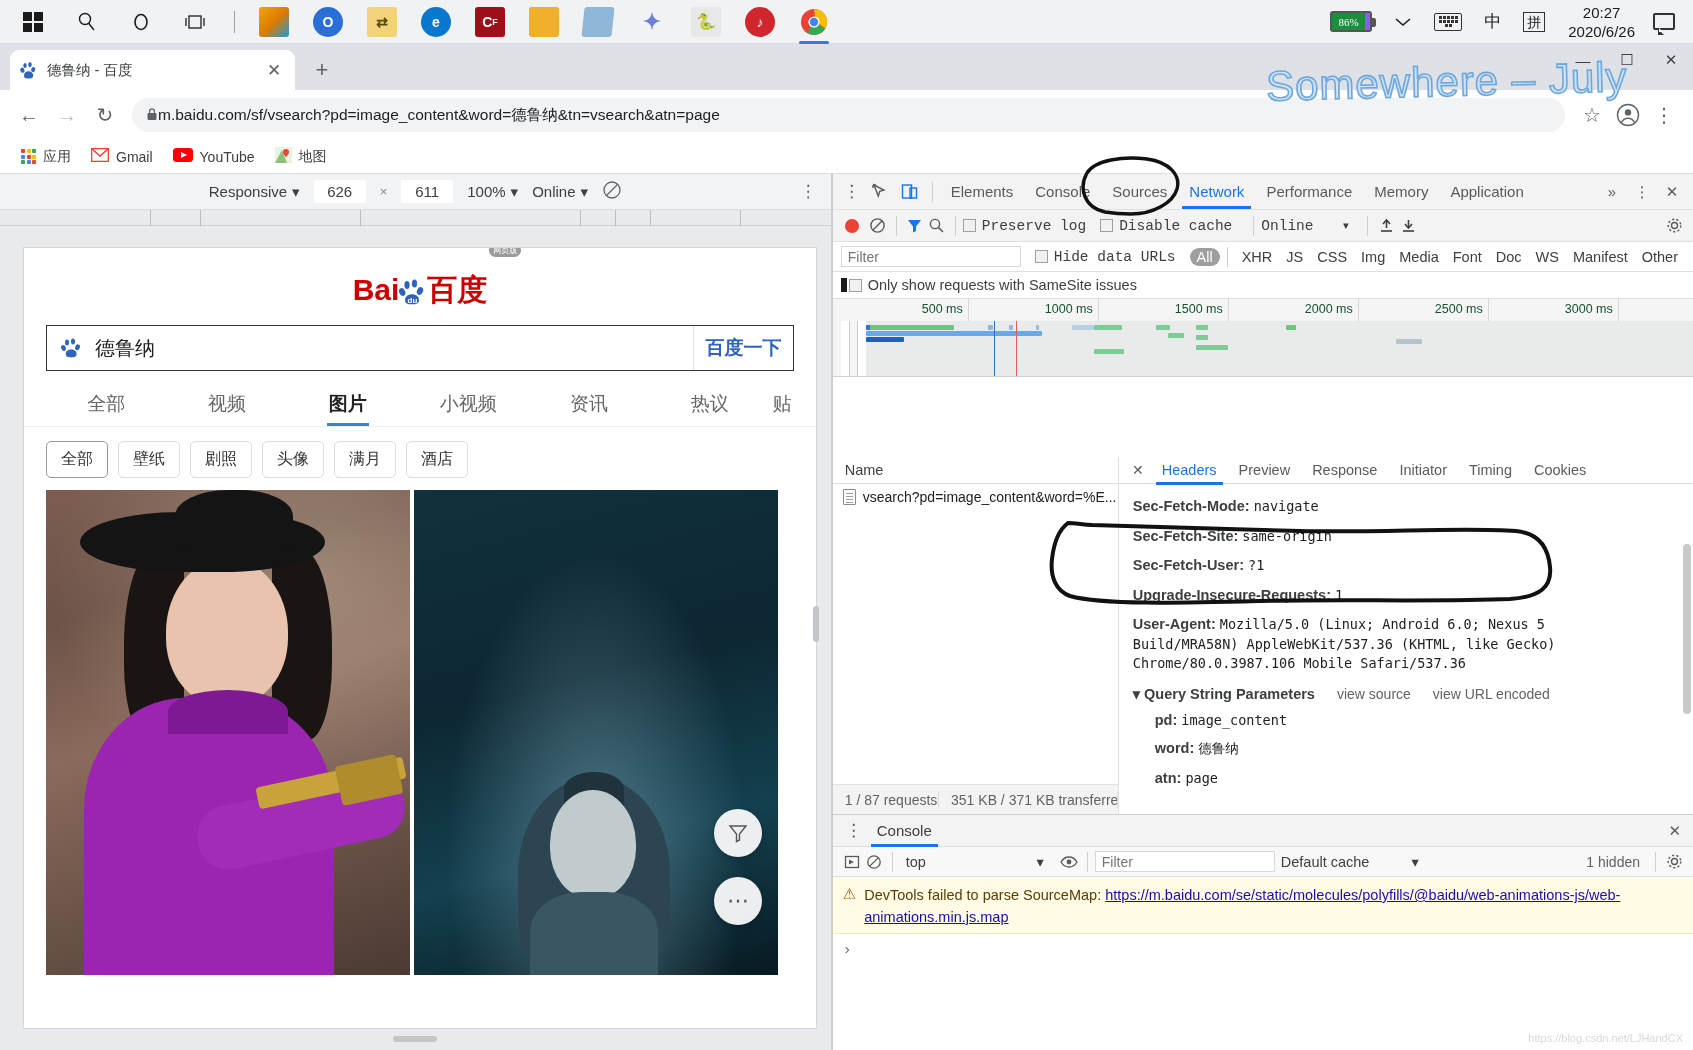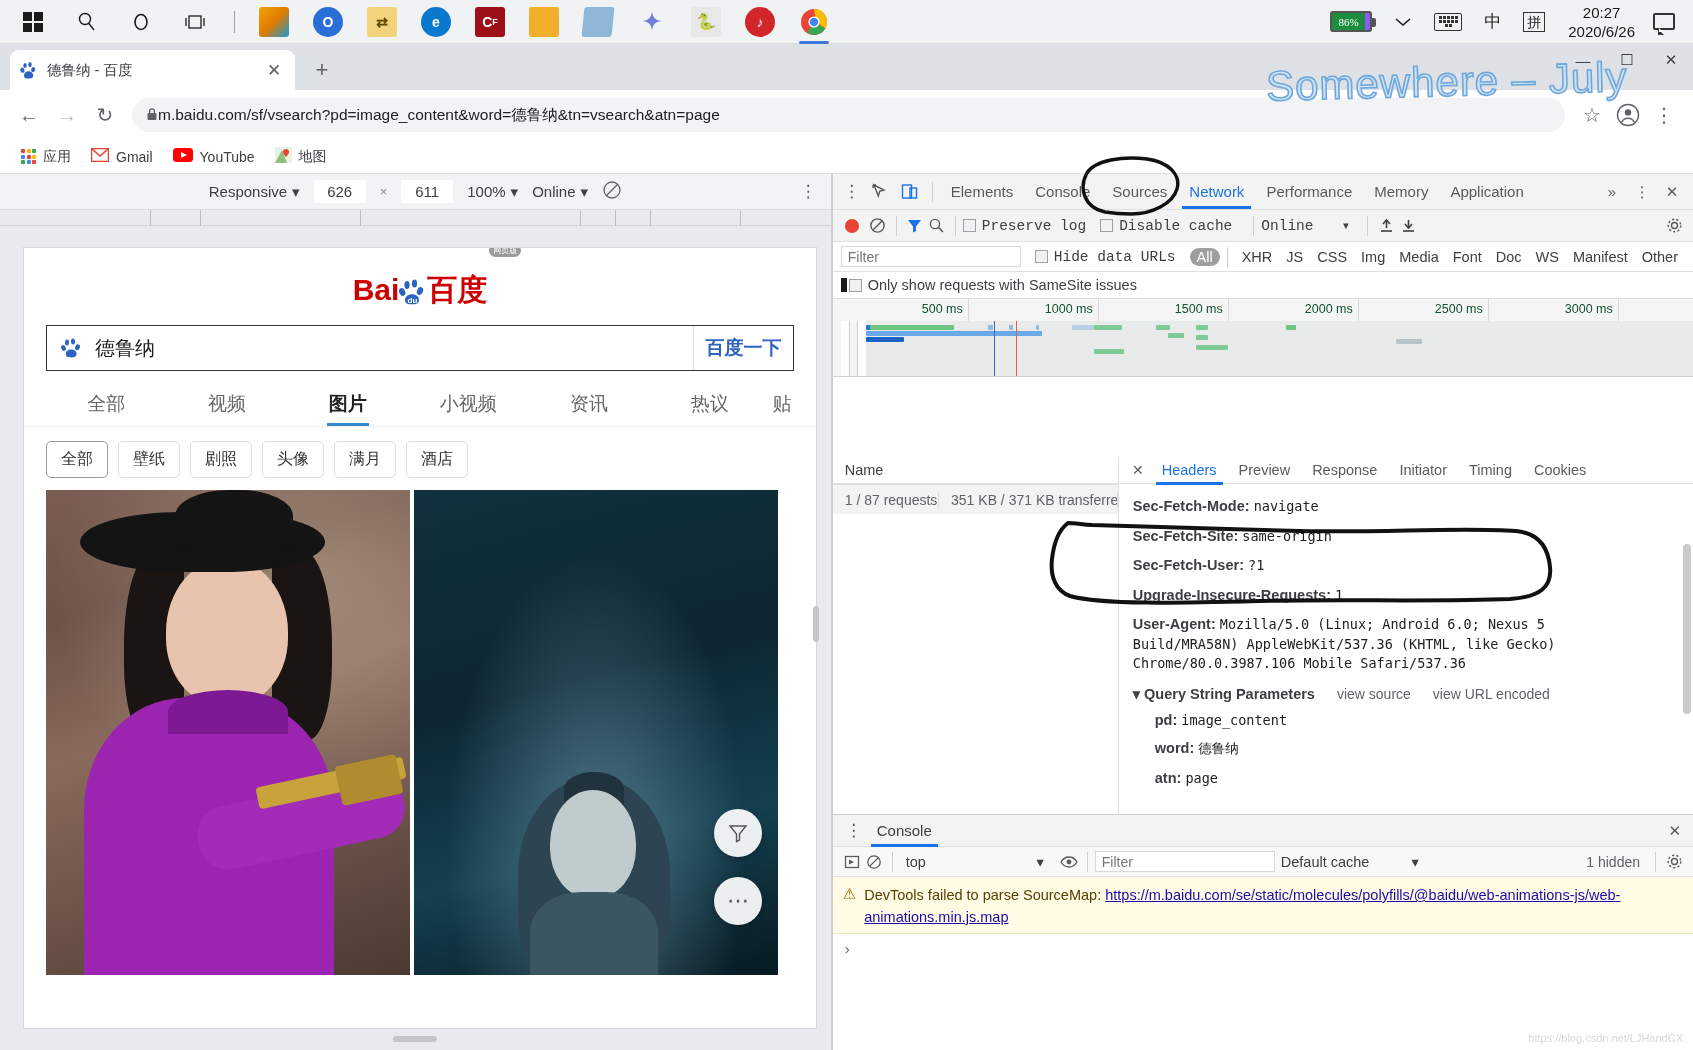--- a/index.html
+++ b/index.html
@@ -726,20 +726,26 @@
             <div class="ov-bar" style="left:420px; top:4px; width:10px; background:#6fc47f;"></div>
             <div class="ov-bar" style="left:530px; top:18px; width:26px; background:#b8c4cc;"></div>
             <div style="position:absolute; left:128px; top:0; bottom:0; width:1px; background:#2f6fc0;"></div>
             <div style="position:absolute; left:150px; top:0; bottom:0; width:1px; background:#e05c5c;"></div>
           </div>
         </div>
 
         <div class="dt-split">
           <div class="names">
             <div class="names-hd">Name</div>
+            <div class="names-list">
+              <div class="req-row">
+                <span class="doc-ico"></span>
+                <span>vsearch?pd=image_content&amp;word=%E...</span>
+              </div>
+            </div>
             <div class="names-ft">
               <span>1 / 87 requests</span>
               <span>351 KB / 371 KB transferred</span>
             </div>
           </div>
 
           <div class="details">
             <div class="det-tabs">
               <span class="det-x">✕</span>
               <span class="det-tab active">Headers</span>

